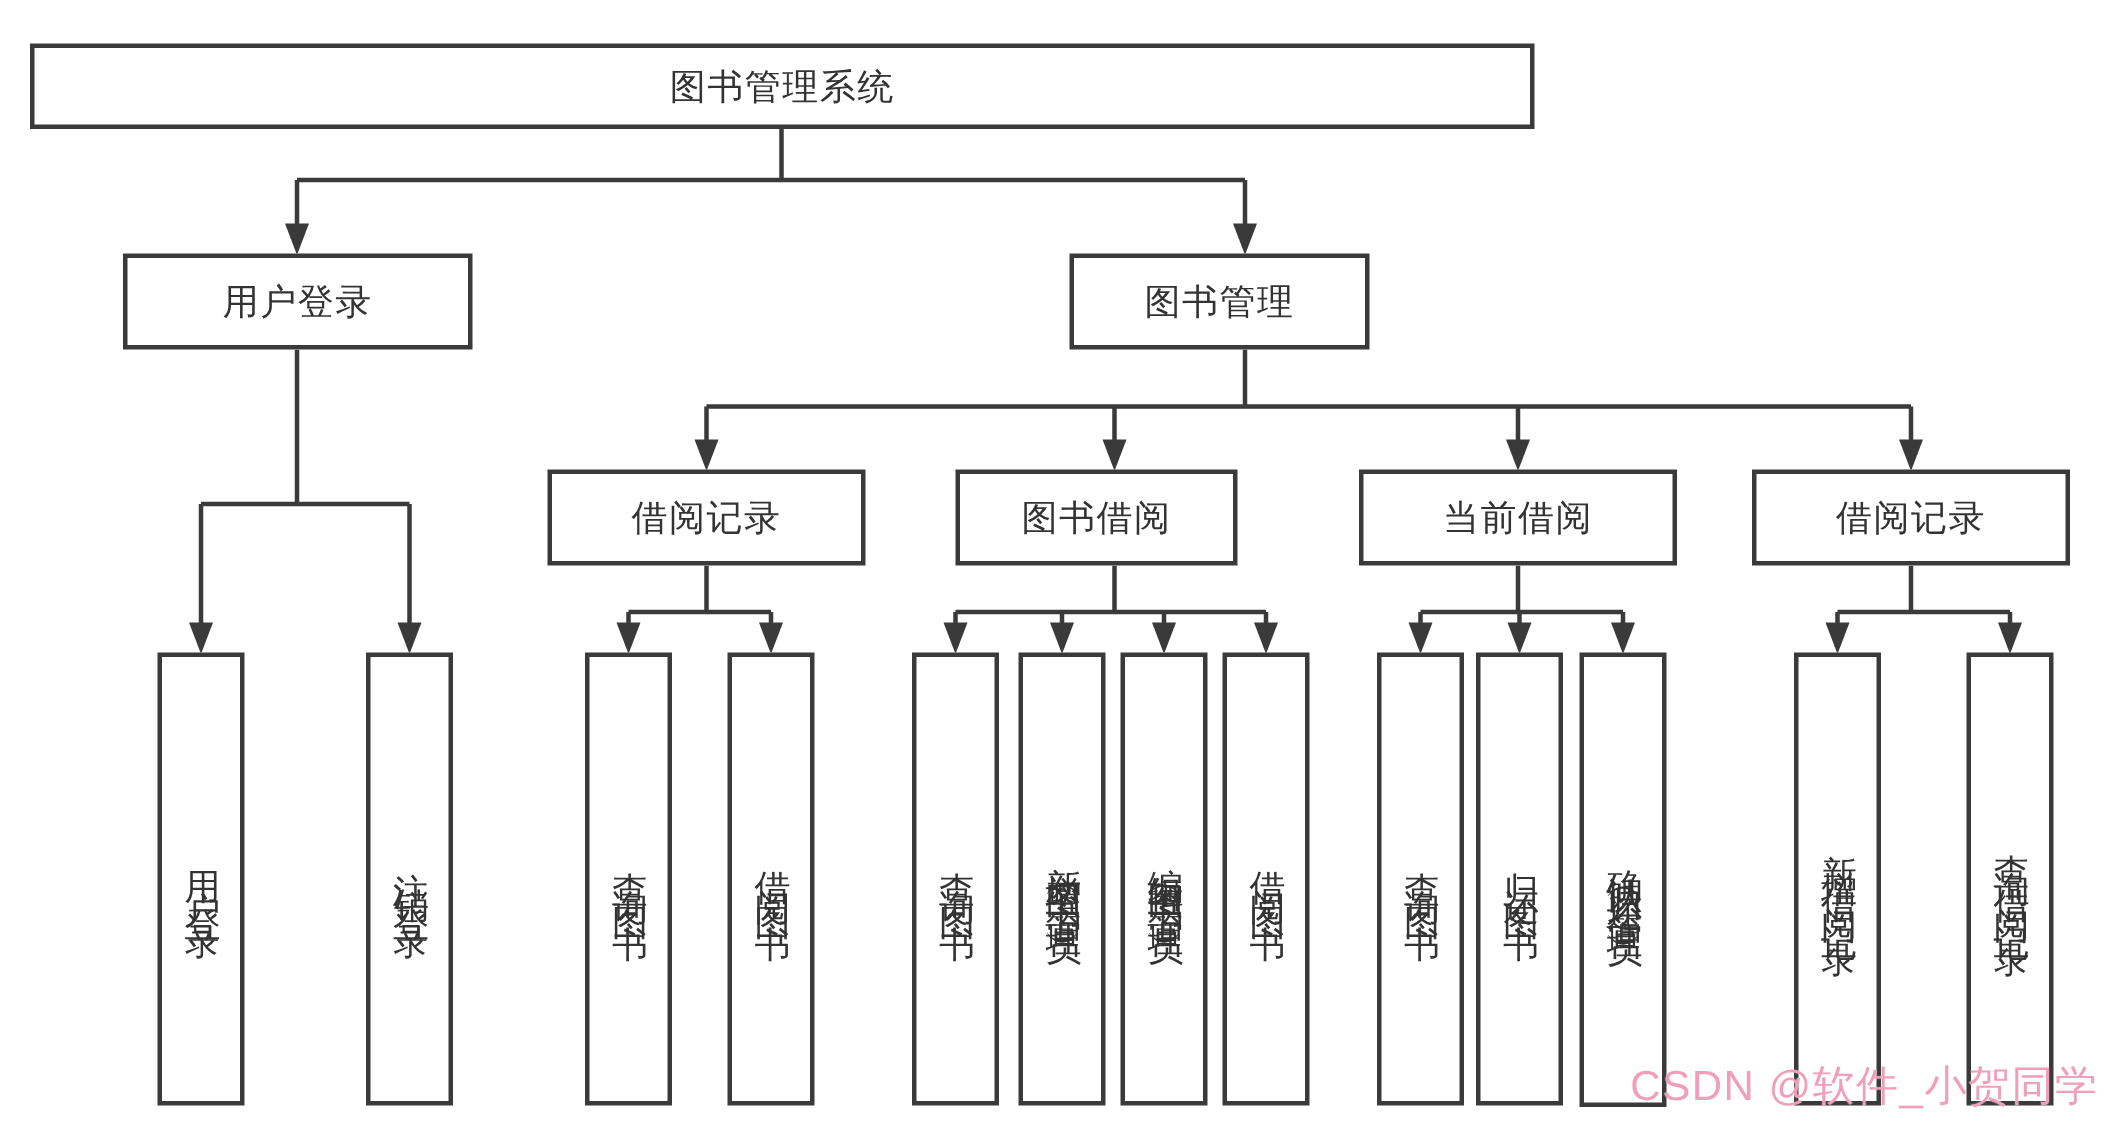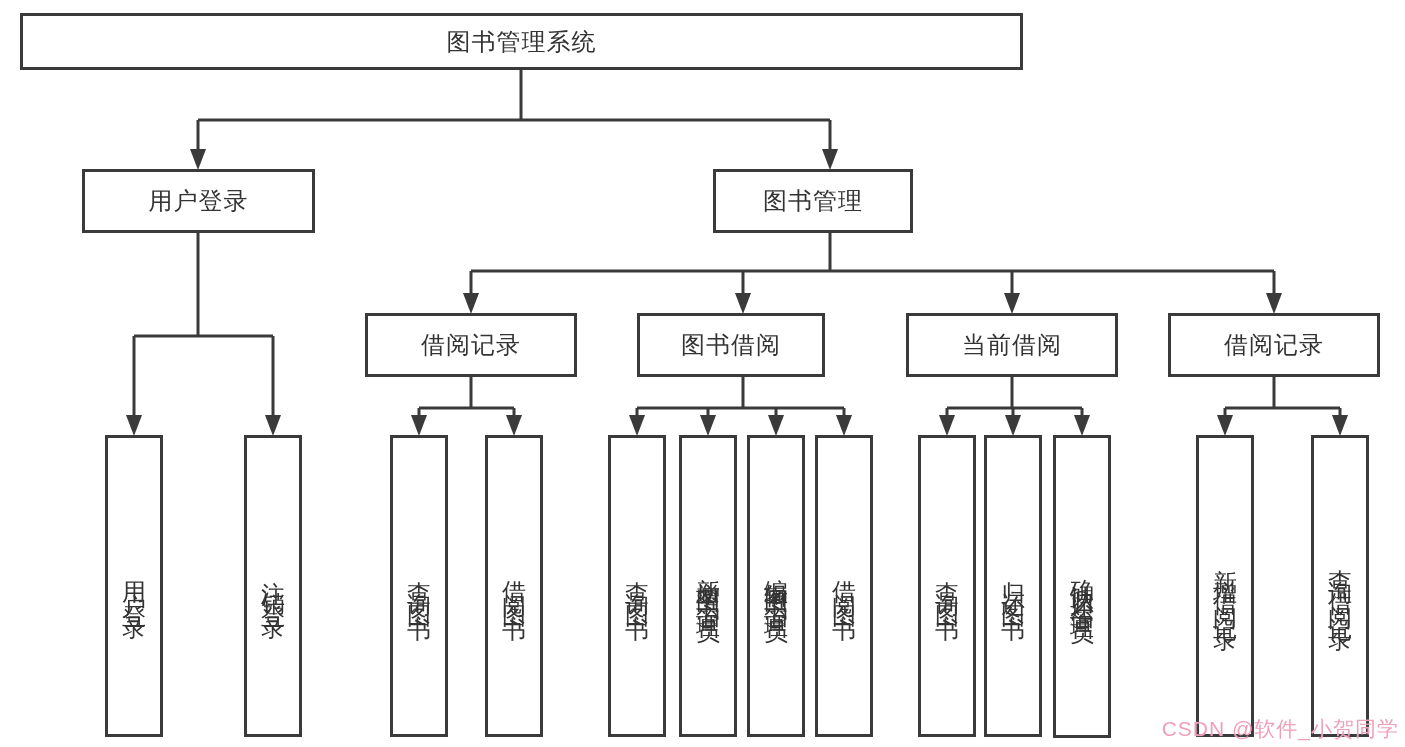--- a/index.html
+++ b/index.html
@@ -36,21 +36,21 @@
   .vbox .vtext{
     writing-mode:vertical-rl;
     letter-spacing:12px;
     line-height:1;
     white-space:nowrap;
   }
   .vbox .vtext.long{letter-spacing:6px;}
   #watermark{
     position:absolute;
     right:6px;bottom:4px;
-    font-size:21px;
+    font-size:28px;
     color:#f09fb8;
     letter-spacing:1px;
     z-index:3;
     text-shadow:0 0 1px rgba(255,255,255,.6);
   }
 </style>
 </head>
 <body>
 
 <div id="canvas">
@@ -91,21 +91,21 @@
       <polygon points="768,415 784,415 776,436"></polygon>
       <polygon points="836,415 852,415 844,436"></polygon>
       <polygon points="939,415 955,415 947,436"></polygon>
       <polygon points="1005,415 1021,415 1013,436"></polygon>
       <polygon points="1074,415 1090,415 1082,436"></polygon>
       <polygon points="1217,415 1233,415 1225,436"></polygon>
       <polygon points="1332,415 1348,415 1340,436"></polygon>
     </g>
   </svg>
 
-  <div class="box" style="left:20px;top:13px;width:1003px;height:57px;">
+  <div class="box" style="left:20px;top:29px;width:1003px;height:57px;">
     <span>图书管理系统</span>
   </div>
 
   <div class="box" style="left:82px;top:169px;width:233px;height:64px;">
     <span>用户登录</span>
   </div>
   <div class="box" style="left:713px;top:169px;width:200px;height:64px;">
     <span>图书管理</span>
   </div>
 

